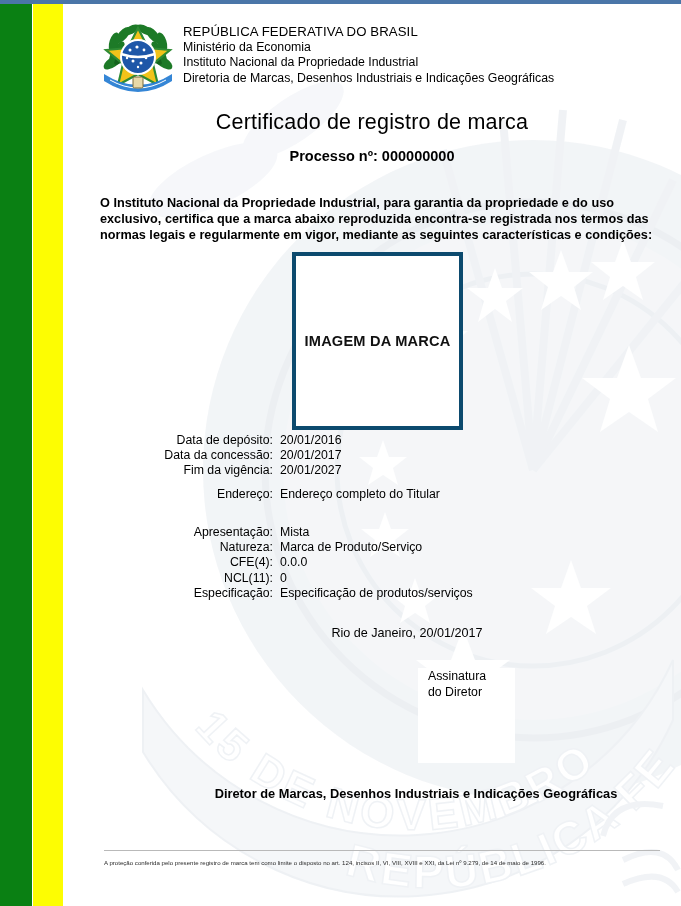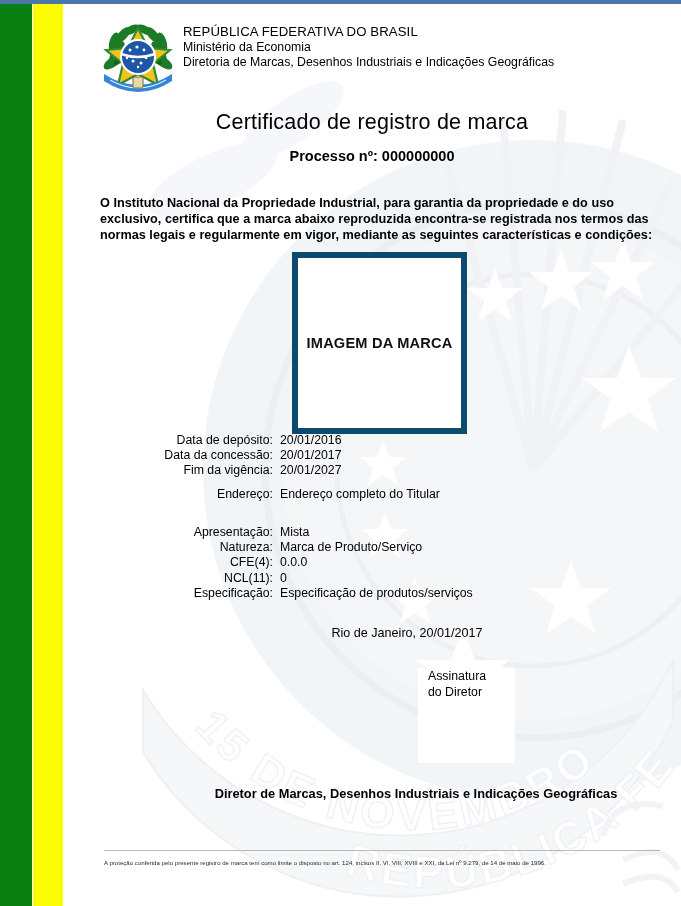--- a/index.html
+++ b/index.html
@@ -122,21 +122,21 @@
     line-height: 16.2px;
     text-align: left;
   }
 
   
   .mark-box {
     position: absolute;
     left: 229px; top: 252px;
     width: 163px; height: 170px;
     background: #ffffff;
-    border: 6px solid #0c4a6e;
+    border: 4px solid #0c4a6e;
     display: flex;
     align-items: center;
     justify-content: center;
   }
   .mark-box-label {
     font-size: 14.6px;
     font-weight: bold;
     letter-spacing: 0.2px;
     color: #111;
   }
@@ -335,20 +335,21 @@
 
           <path d="M 4 52 q 34 22 68 0 l 0 7 q -34 22 -68 0 Z" fill="#2a7fd4" opacity="0.95"></path>
           <path d="M 10 58 q 28 16 56 0" fill="none" stroke="#ffffff" stroke-width="1"></path>
 
           <rect x="33" y="55" width="10" height="11" rx="1.5" fill="#e8d8a8" stroke="#7a6a3a" stroke-width="1"></rect>
         </svg>
       </div>
       <div class="org-lines">
         <div class="org-line-1">REPÚBLICA FEDERATIVA DO BRASIL</div>
         <div class="org-line">Ministério da Economia</div>
+        <div class="org-line">Instituto Nacional da Propriedade Industrial</div>
         <div class="org-line">Diretoria de Marcas, Desenhos Industriais e Indicações Geográficas</div>
       </div>
     </div>
 
     <div class="cert-title">Certificado de registro de marca</div>
     <div class="processo">Processo nº: 000000000</div>
 
     <div class="intro">O Instituto Nacional da Propriedade Industrial, para garantia da propriedade e do uso exclusivo, certifica que a marca abaixo reproduzida encontra-se registrada nos termos das normas legais e regularmente em vigor, mediante as seguintes características e condições:</div>
 
     <div class="mark-box">

